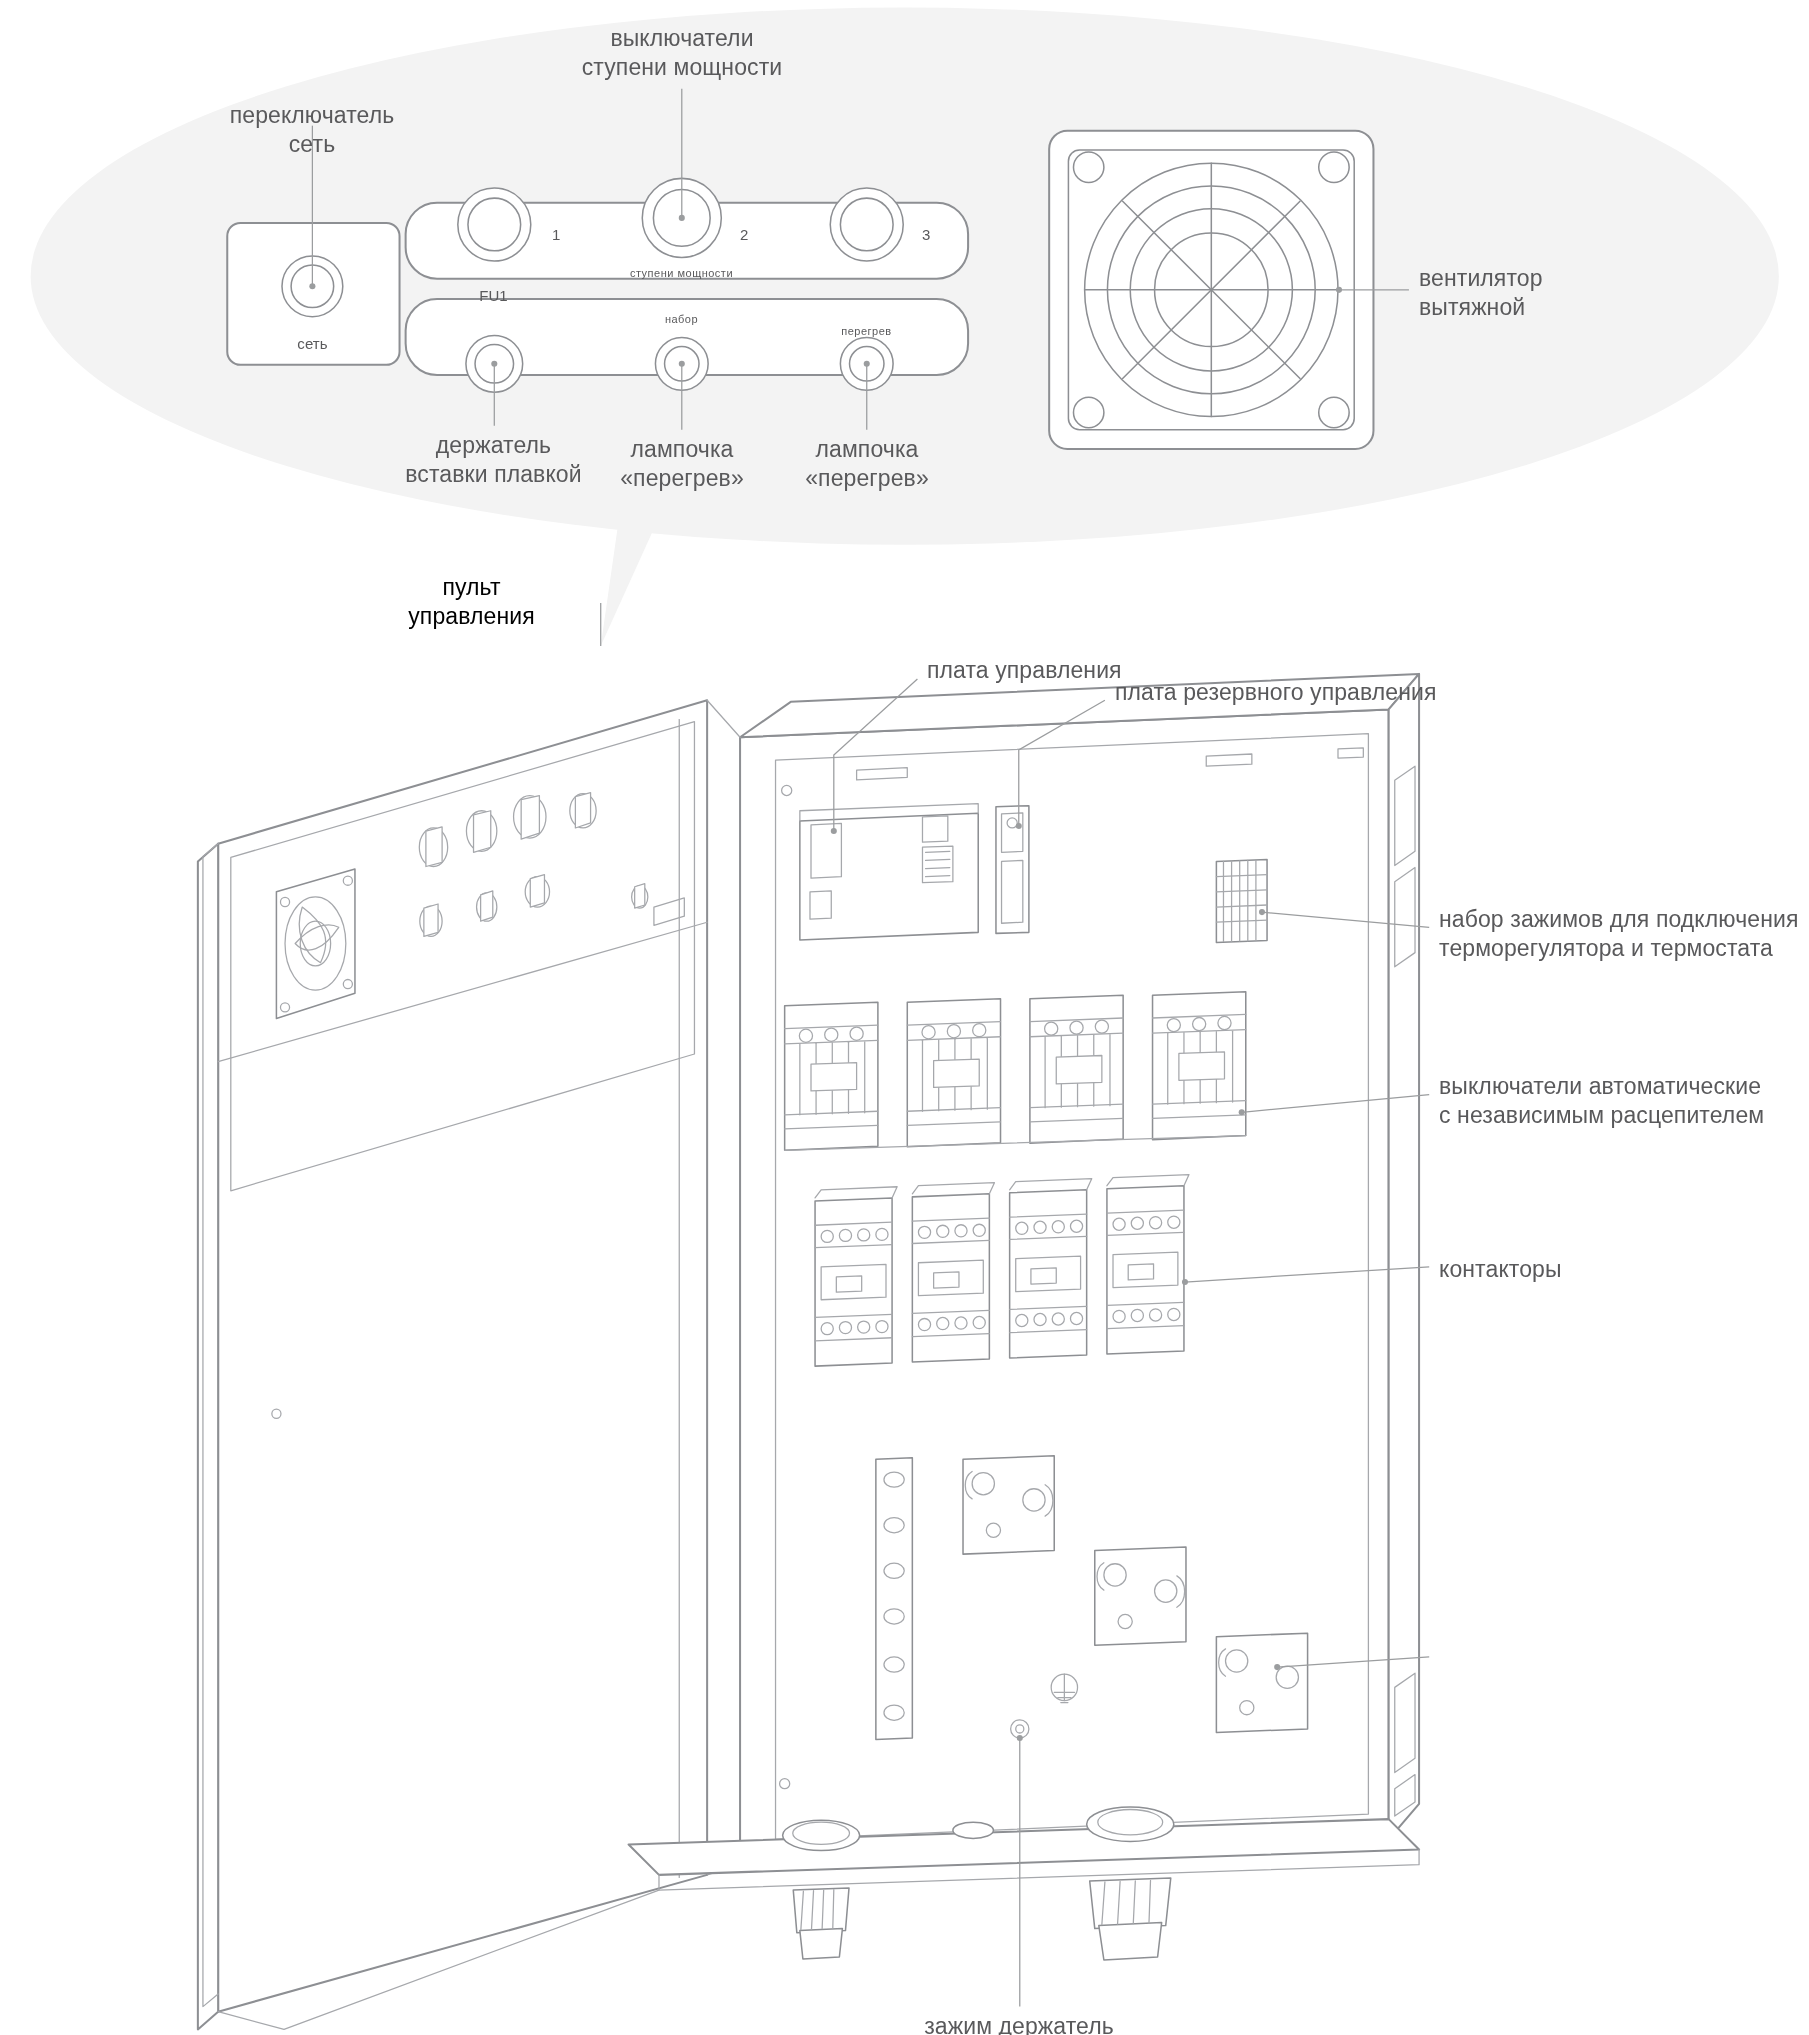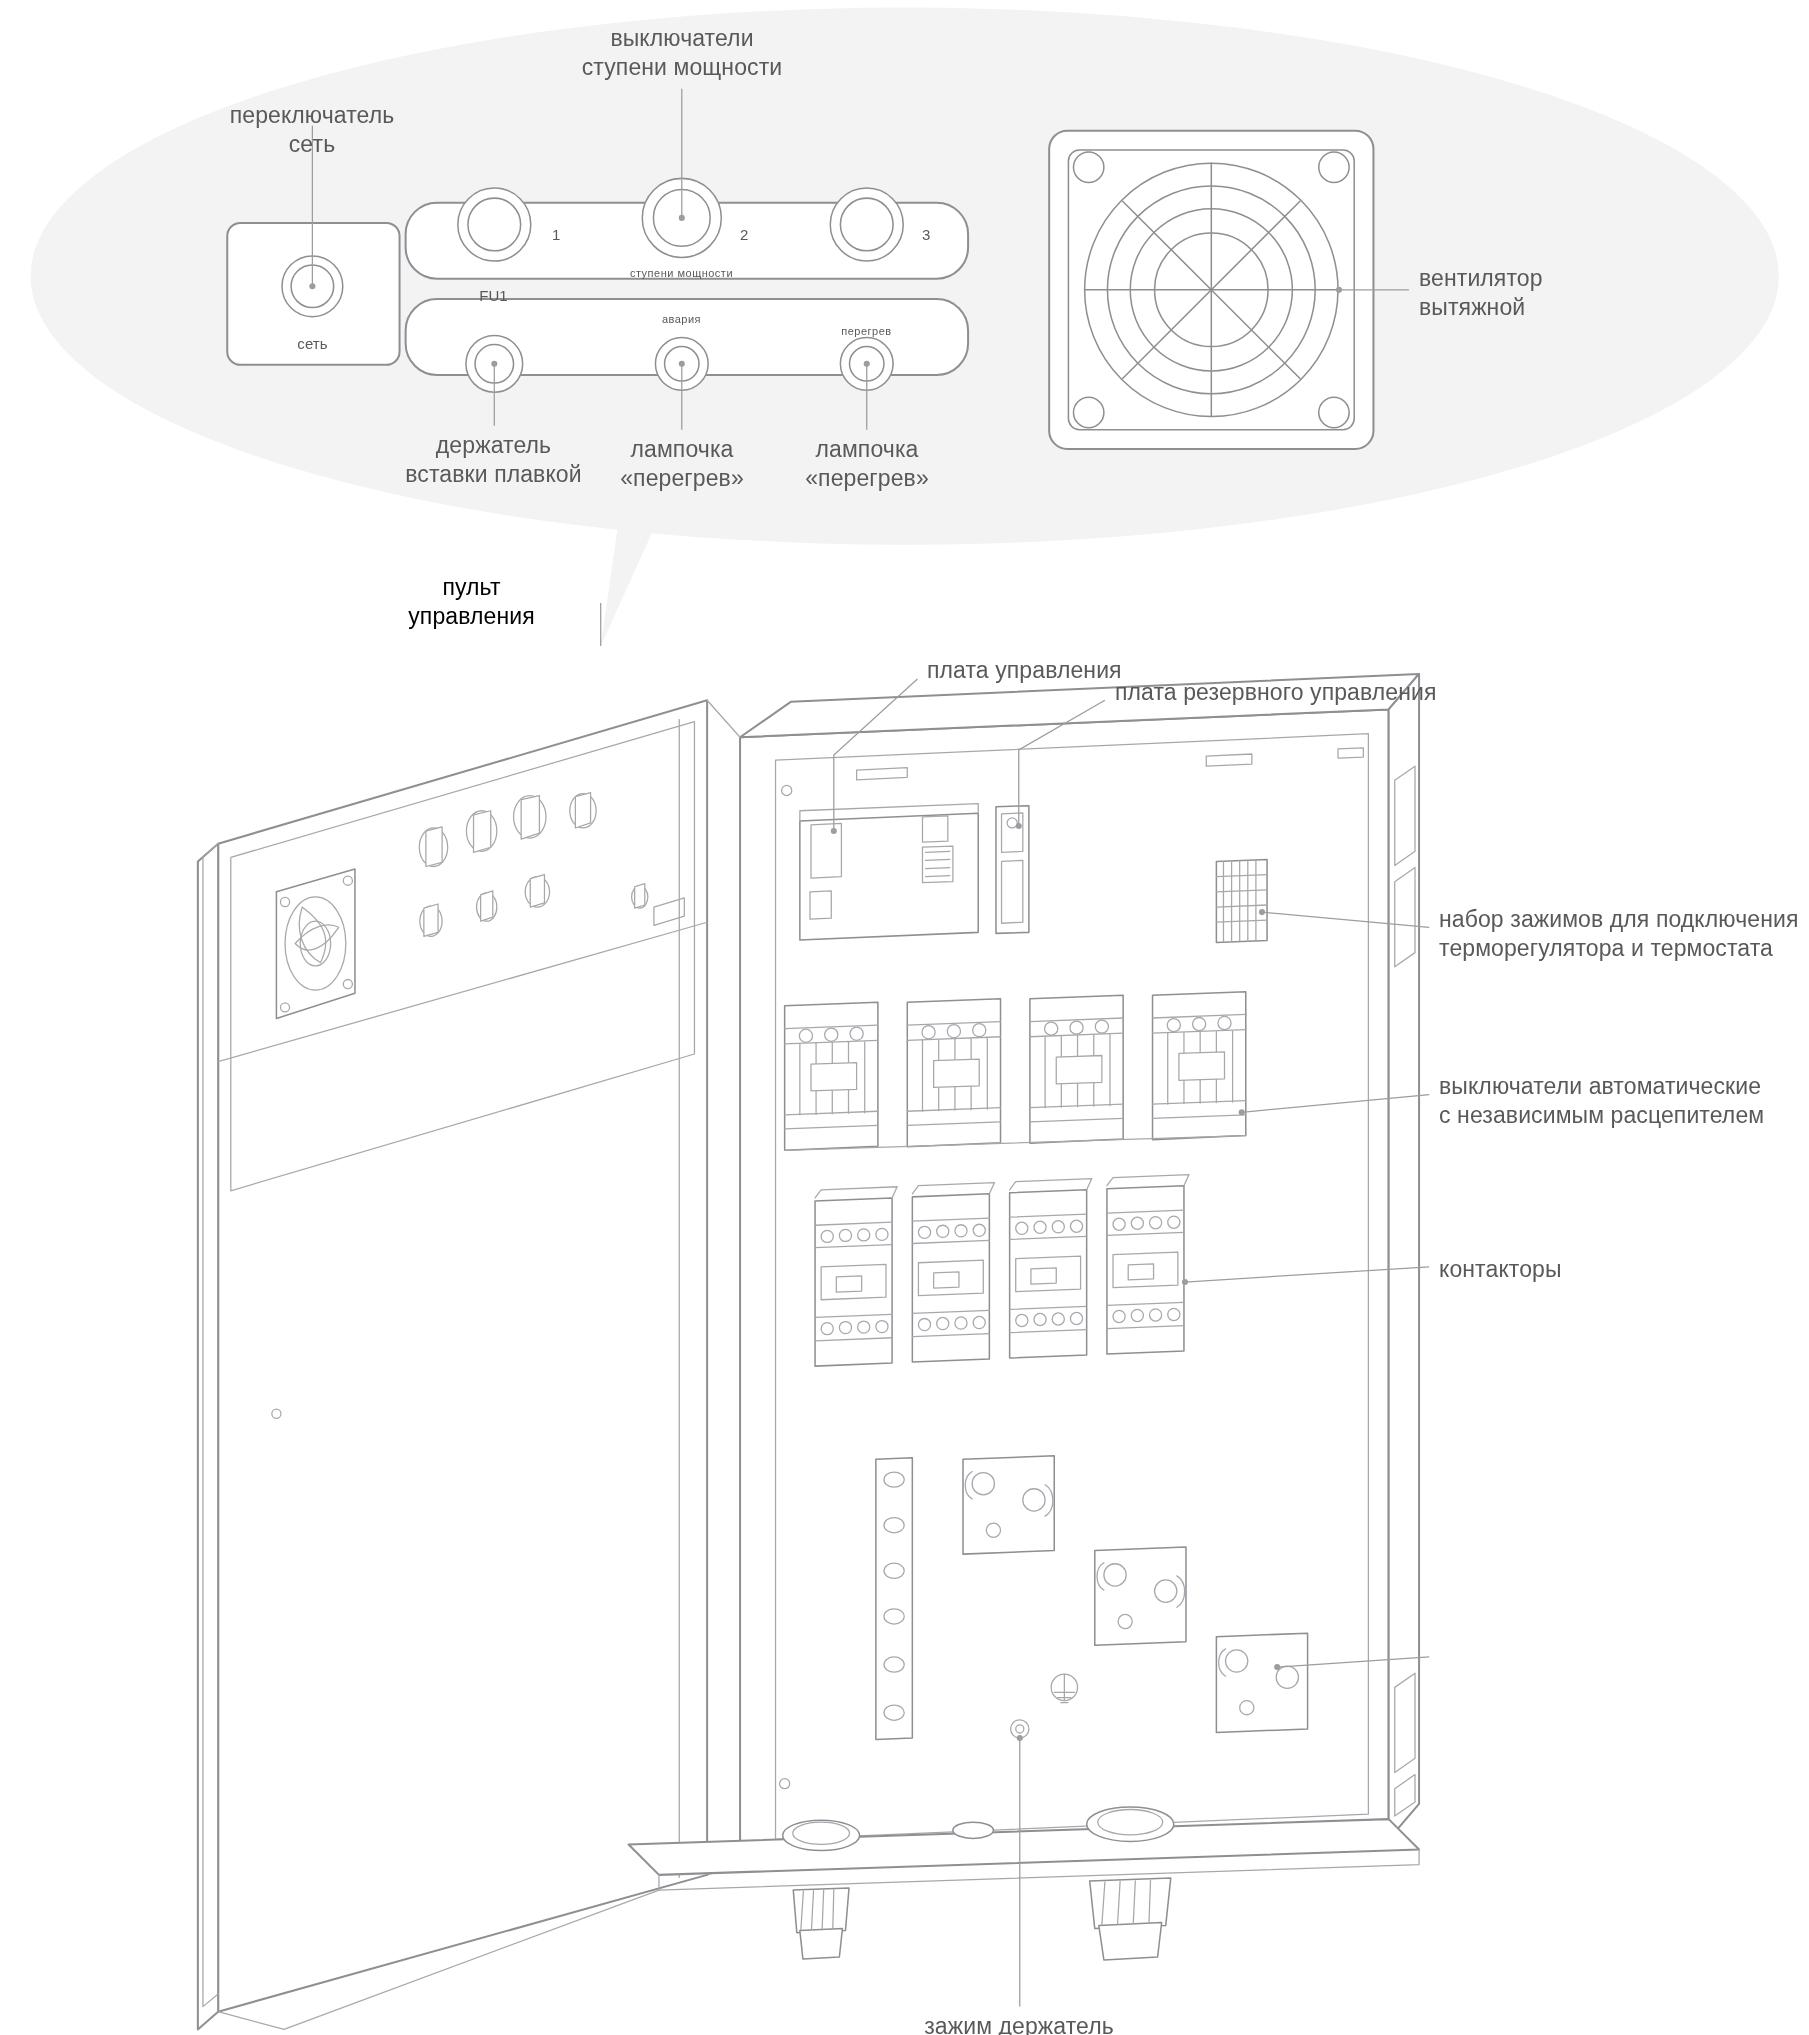--- a/index.html
+++ b/index.html
@@ -507,21 +507,21 @@
 
   <div class="lbl" style="left:1419px; top:264px; width:264px;">вентилятор
 вытяжной</div>
 
   <div class="lbl small center" style="left:262px; top:334px; width:101px;">сеть</div>
   <div class="lbl small" style="left:552px; top:225px;">1</div>
   <div class="lbl small" style="left:740px; top:225px;">2</div>
   <div class="lbl small" style="left:922px; top:225px;">3</div>
   <div class="lbl tiny center" style="left:580px; top:266px; width:203px;">ступени мощности</div>
   <div class="lbl small center" style="left:443px; top:286px; width:101px;">FU1</div>
-  <div class="lbl tiny center" style="left:631px; top:312px; width:101px;">авария</div>
+  <div class="lbl tiny center" style="left:631px; top:312px; width:101px;">набор</div>
   <div class="lbl tiny center" style="left:816px; top:312px; width:101px;margin-top:12px;">перегрев</div>
 
   <div class="lbl accent center" style="left:370px; top:573px; width:203px;">пульт
 управления</div>
 
   <div class="lbl" style="left:927px; top:656px;text-align:center;">плата управления</div>
 
   <div class="lbl" style="left:1115px; top:678px;">плата резервного управления</div>
 
   <div class="lbl" style="left:1439px; top:905px; width:365px;">набор зажимов для подключения

